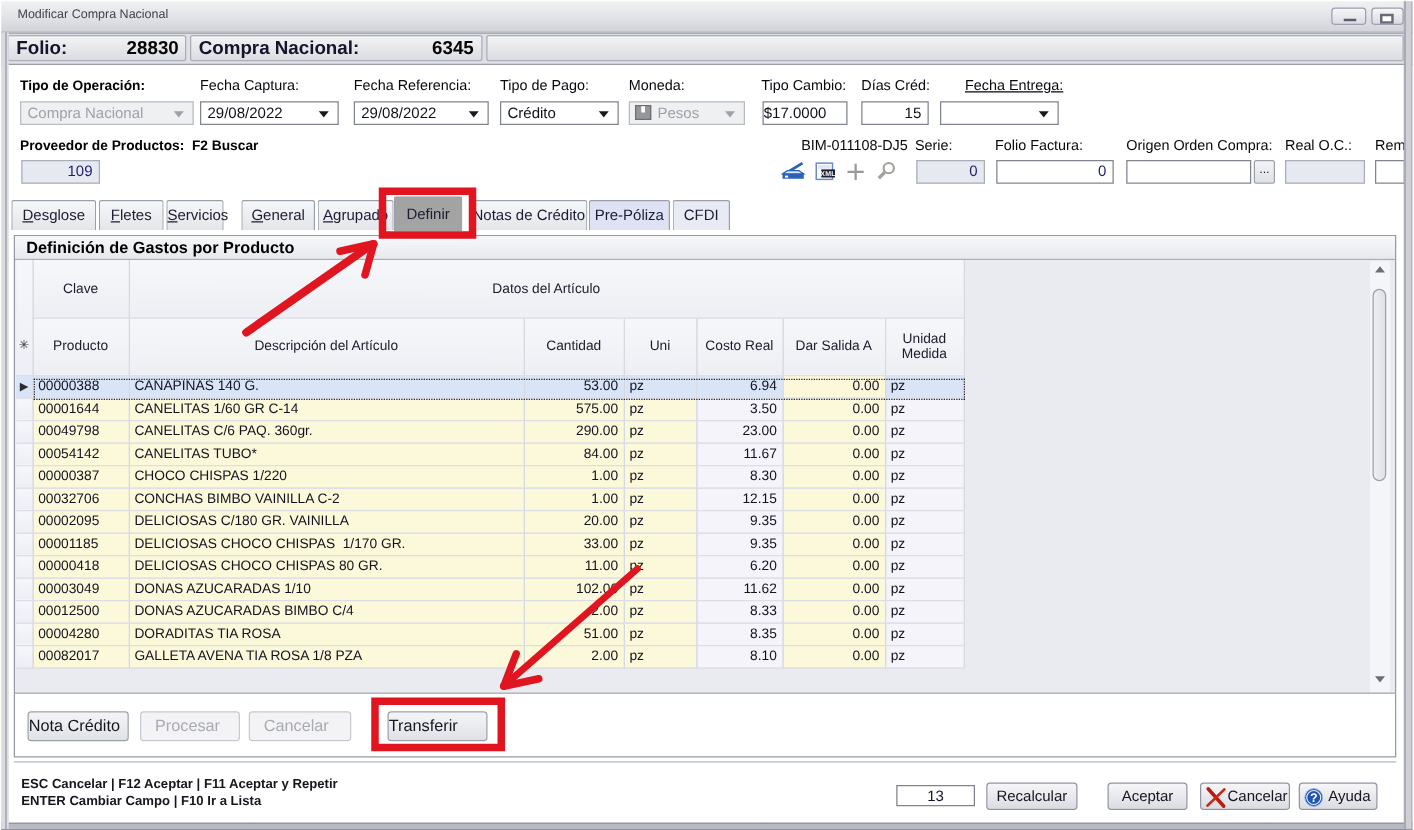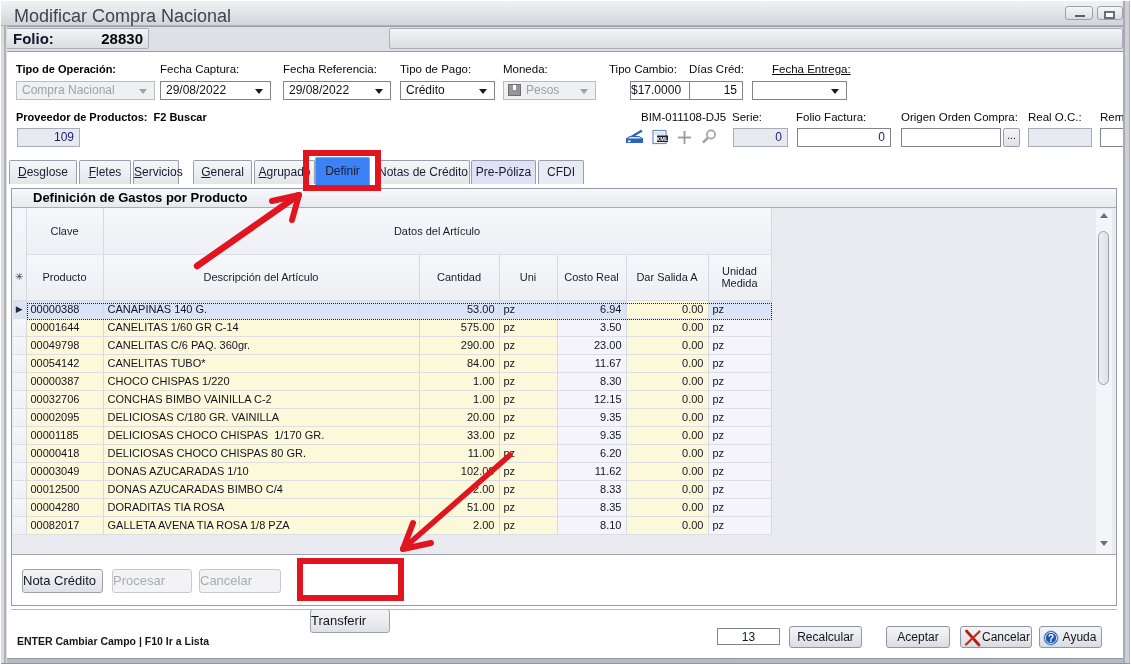--- a/index.html
+++ b/index.html
@@ -2,55 +2,55 @@
 <html><head><meta charset="utf-8">
 <style>
   html,body{margin:0;padding:0;}
   body{width:1131px;height:664px;overflow:hidden;font-family:"Liberation Sans",sans-serif;}
   .abs{position:absolute;}
   #win{position:relative;width:1131px;height:664px;background:#fff;}
   .edgeL{left:1px;top:26px;width:6px;height:637px;background:linear-gradient(90deg,#d9dade 0 3px,#b0b2bb 3px 5px,#dcdde1 5px 6px);}
   .edgeR{left:1123px;top:1px;width:7px;height:662px;background:linear-gradient(90deg,#a8aab4 0 2px,#cfd0d6 2px 6px,#b4b6bf 6px 7px);}
   
   #titlebar{left:1px;top:1px;width:1129px;height:25px;background:linear-gradient(180deg,#f0f1f3 0%,#e6e7ea 40%,#d3d4da 100%);border-bottom:1px solid #b0b1b9;box-sizing:border-box;}
-  #title{left:14px;top:6px;font-size:18px;color:#41434e;}
+  #title{left:14px;top:6px;font-size:10px;color:#41434e;}
   .winbtn{top:6px;height:14px;width:28px;border:1px solid #9ba0ad;border-radius:3px;background:linear-gradient(180deg,#f6f6f8,#dcdde2);box-sizing:border-box;}
   
   #folio{left:1px;top:26px;width:1129px;height:26px;background:#dfe0e5;border-top:1px solid #9a9ca6;border-bottom:1px solid #9a9ca6;box-sizing:border-box;}
   .fbox{top:2px;height:21px;border:1px solid #abaeb9;border-radius:2px;background:linear-gradient(180deg,#f3f3f5,#dcdde2);box-sizing:border-box;font-size:15px;font-weight:bold;color:#14142a;line-height:19px;}
   
   .lbl{font-size:11.5px;color:#08080e;white-space:nowrap;}
   .lblb{font-size:11px;font-weight:bold;color:#000;white-space:nowrap;text-align:right;}
   .cbo,.txt{height:19px;box-sizing:border-box;border:1px solid #80848f;background:#fff;font-size:12px;color:#101018;line-height:17px;}
   .dis{border:1px solid #b9bcc3;background:#eef0f1;color:#9fa1a8;}
   .arr{position:absolute;right:7px;top:7px;width:0;height:0;border-left:4px solid transparent;border-right:4px solid transparent;border-top:5px solid #1a1a20;}
   .arrg{border-top-color:#9fa1a8;}
   .bluebox{background:#e7e9f0;border:1px solid #a9adb9;color:#1c1c6e;}
   .yel{background:#fcf9da;border:1px solid #b5b8c0;}
   
   .tab{top:160px;height:24px;border:1px solid #9aa0ab;border-bottom:none;border-radius:2px 2px 0 0;background:linear-gradient(180deg,#f6f7f9,#e3e5e9);box-sizing:border-box;font-size:12px;color:#1b1d33;text-align:center;line-height:23px;}
-  #tabactive{top:157px;height:28px;background:#3b82f6;z-index:3;line-height:26px;}
+  #tabactive{top:157px;height:28px;background:#a3a3a3;z-index:3;line-height:26px;}
   
   #panel{left:11px;top:188px;width:1106px;height:418px;border:1px solid #959aa8;background:#fff;box-sizing:border-box;}
-  #caption{left:0px;top:0px;width:1104px;height:19px;background:linear-gradient(180deg,#f7f8fa,#e7e9ed);border-bottom:1px solid #abaeb8;box-sizing:border-box;font-size:13px;font-weight:bold;color:#000;line-height:18px;padding-left:21px;}
+  #caption{left:0px;top:0px;width:1104px;height:19px;background:linear-gradient(180deg,#f7f8fa,#e7e9ed);border-bottom:1px solid #abaeb8;box-sizing:border-box;font-size:13px;font-weight:bold;color:#000;line-height:18px;padding-left:9px;}
   
   #gridwrap{left:0px;top:19px;width:1104px;height:346px;background:#e9ebf1;}
   table.grid{border-collapse:collapse;table-layout:fixed;font-size:11px;color:#131320;}
   table.grid td{padding:0 4px;border-right:1px solid #d7d9e0;border-bottom:1px solid #dcdee4;overflow:hidden;white-space:nowrap;height:17px;}
   td.hdr{background:linear-gradient(180deg,#f6f7fa,#edeff4);border-right:1px solid #ccd0d9;border-bottom:1px solid #ccd0d9;text-align:center;color:#1a1d2b;}
   td.y{background:#fcf9da;}
   td.l{background:#f5f4fb;}
   td.r{text-align:right;}
   tr.sel td{background:#d9e4f7;}
   tr.sel td.keep{background:#fcf8d9;}
   
   #vscroll{left:1084px;top:1px;width:16px;height:345px;background:#f4f5f8;}
   
   .pbtn{top:380px;height:24px;box-sizing:border-box;border:1px solid #9ba0ab;border-radius:3px;background:linear-gradient(180deg,#f4f4f6 0%,#ebecef 50%,#dfe1e6 100%);font-size:13px;color:#15161f;line-height:22px;}
-  .pbtn.dis2{border:1px solid #c6c9d0;background:#f3f3f5;color:#a8abb3;}
+  .pbtn.dis2{border:1px solid #c6c9d0;background:#f3f3f5;color:#a8abb3;padding-left:11px;}
   
   #status1{left:17px;top:621px;font-size:10.5px;font-weight:bold;color:#16161e;}
   #status2{left:17px;top:635px;font-size:10.5px;font-weight:bold;color:#16161e;}
   .bbtn{top:626px;height:22px;box-sizing:border-box;border:1px solid #8f95a3;border-radius:3px;background:linear-gradient(180deg,#f6f6f8 0%,#e9eaee 50%,#dadce2 100%);font-size:12px;color:#15161f;text-align:center;line-height:20px;}
   
   .redrect{border:6px solid #e11520;box-sizing:border-box;z-index:9;}
   svg.anno{z-index:9;}
 </style></head>
 <body>
 <div id="win">
@@ -61,41 +61,45 @@
     </div>
   <div class="abs winbtn" style="left:1097px;width:26px;">
       <div class="abs" style="left:6px;top:4px;width:11px;height:8px;border:2px solid #6a6c7a;box-sizing:border-box;background:#fff;"></div>
     </div>
 
   <div class="abs" id="folio"></div>
   <div class="abs fbox" style="left:6px;top:28px;width:143px;">
       <span style="position:absolute;left:6px;">Folio:</span>
       <span style="position:absolute;right:5px;color:#06060a;">28830</span>
     </div>
+  <div class="abs fbox" style="left:152px;top:28px;width:234px;">
+      <span style="position:absolute;left:6px;">Compra Nacional:</span>
+      <span style="position:absolute;right:6px;color:#06060a;">6345</span>
+    </div>
   <div class="abs fbox" style="left:389px;top:28px;width:734px;"></div>
 
   <div class="abs lblb" style="left:16px;top:63px;">Tipo de Operación:</div>
   <div class="abs lbl" style="left:160px;top:63px;">Fecha Captura:</div>
   <div class="abs lbl" style="left:283px;top:63px;">Fecha Referencia:</div>
   <div class="abs lbl" style="left:400px;top:63px;">Tipo de Pago:</div>
   <div class="abs lbl" style="left:503px;top:63px;">Moneda:</div>
   <div class="abs lbl" style="left:609px;top:63px;">Tipo Cambio:</div>
   <div class="abs lbl" style="left:689px;top:63px;">Días Créd:</div>
   <div class="abs lbl" style="left:772px;top:63px;text-decoration:underline;">Fecha Entrega:</div>
 
   <div class="abs cbo dis" style="left:16px;top:81px;width:139px;padding-left:5px;">Compra Nacional<i class="arr arrg"></i></div>
   <div class="abs cbo" style="left:160px;top:81px;width:111px;padding-left:5px;">29/08/2022<i class="arr"></i></div>
   <div class="abs cbo" style="left:283px;top:81px;width:108px;padding-left:5px;">29/08/2022<i class="arr"></i></div>
   <div class="abs cbo" style="left:400px;top:81px;width:95px;padding-left:5px;">Crédito<i class="arr"></i></div>
   <div class="abs cbo dis" style="left:503px;top:81px;width:93px;padding-left:22px;">Pesos<i class="arr arrg"></i>
     <div class="abs" style="left:4px;top:2px;width:13px;height:12px;background:#96969a;border:1px solid #6e6e72;box-sizing:border-box;">
         <div class="abs" style="left:4px;top:0px;width:3px;height:5px;background:#fff;"></div>
       </div>
   </div>
-  <div class="abs txt" style="left:630px;top:81px;width:68px;text-align:center;padding-right:23px;">$17.0000</div>
+  <div class="abs txt" style="left:610px;top:81px;width:68px;text-align:center;padding-right:23px;">$17.0000</div>
   <div class="abs txt" style="left:689px;top:81px;width:54px;text-align:right;padding-right:5px;">15</div>
   <div class="abs cbo" style="left:752px;top:81px;width:95px;">
       <i class="arr"></i>
     </div>
 
   <div class="abs lblb" style="left:16px;top:111px;">Proveedor de Productos:&nbsp; F2 Buscar</div>
   <div class="abs lbl" style="left:641px;top:111px;">BIM-011108-DJ5</div>
   <div class="abs lbl" style="left:732px;top:111px;">Serie:</div>
   <div class="abs lbl" style="left:796px;top:111px;">Folio Factura:</div>
   <div class="abs lbl" style="left:901px;top:111px;">Origen Orden Compra:</div>
@@ -312,25 +316,26 @@
       <div class="abs" id="vscroll">
         <div class="abs" style="left:4px;top:4px;width:0;height:0;border-left:4px solid transparent;border-right:4px solid transparent;border-bottom:5px solid #6a6e7a;"></div>
         <div class="abs" style="left:4px;top:332px;width:0;height:0;border-left:4px solid transparent;border-right:4px solid transparent;border-top:5px solid #6a6e7a;"></div>
         <div class="abs" style="left:2px;top:22px;width:11px;height:154px;border:1px solid #9aa0ae;border-radius:6px;background:linear-gradient(90deg,#eceef2,#dfe1e7);box-sizing:border-box;"></div>
       </div>
     </div>
     <div class="abs" style="left:0;top:365px;width:1104px;height:1px;background:#a0a4b0;"></div>
     <div class="abs pbtn" style="left:10px;width:81px;">Nota Crédito</div>
     <div class="abs pbtn dis2" style="left:100px;width:80px;">Procesar</div>
     <div class="abs pbtn dis2" style="left:187px;width:82px;">Cancelar</div>
-    <div class="abs pbtn" style="left:298px;width:80px;margin-top:40px;">Transferir</div>
+    <div class="abs pbtn" style="left:298px;width:80px;">Transferir</div>
   </div>
 
   <div class="abs" style="left:11px;top:609px;width:1106px;height:1px;background:#b8bac3;"></div>
 
+  <div class="abs" id="status1">ESC Cancelar | F12 Aceptar | F11 Aceptar y Repetir</div>
   <div class="abs" id="status2">ENTER Cambiar Campo | F10 Ir a Lista</div>
   <div class="abs txt" style="left:717px;top:628px;width:63px;height:17px;text-align:center;color:#15152a;">13</div>
   <div class="abs bbtn" style="left:789px;width:73px;">Recalcular</div>
   <div class="abs bbtn" style="left:886px;width:64px;">Aceptar</div>
   <div class="abs bbtn" style="left:960px;width:72px;padding-left:20px;box-sizing:border-box;">Cancelar
     <svg class="abs" style="left:2px;top:1px;" width="20" height="20" viewBox="0 0 20 20">
         <path d="M3.5 3 L16 17" stroke="#b91c10" stroke-width="2.8" fill="none" stroke-linecap="round"></path>
         <path d="M16.5 3.5 L3 16.5" stroke="#cb2616" stroke-width="2.2" fill="none" stroke-linecap="round"></path>
       </svg>
   </div>

